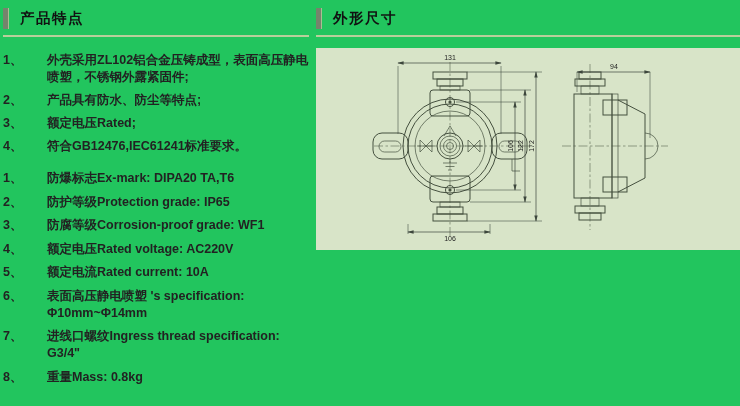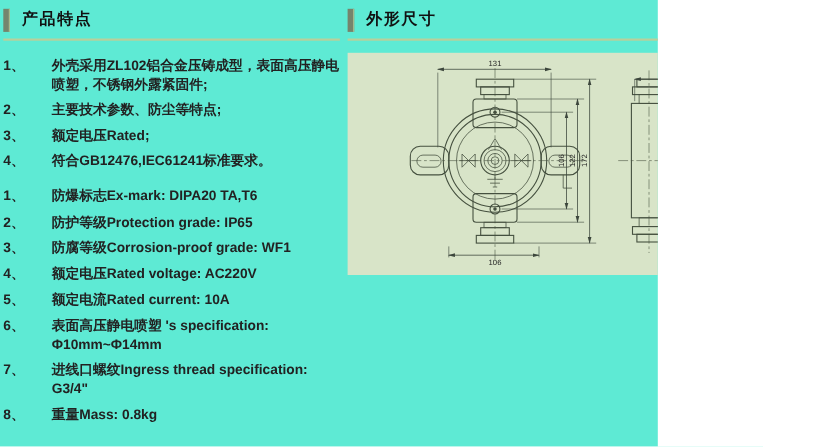--- a/index.html
+++ b/index.html
@@ -1,17 +1,17 @@
 <!DOCTYPE html>
 <html><head>
 <meta charset="utf-8">
 <style>
   html,body{margin:0;padding:0;background:#fff;}
   .page{
-    position:relative;width:598px;height:406px;background:#5eead4;overflow:hidden;
+    position:relative;width:740px;height:406px;background:#22c55e;overflow:hidden;
     font-family:"Liberation Sans","DejaVu Sans",sans-serif;color:#1c1c1c;
   }
   .col-left{position:absolute;left:3px;top:8px;width:306px;}
   .col-right{position:absolute;left:316px;top:8px;width:424px;text-align:center;}
   .sec-head{
     display:flex;align-items:center;
     border-bottom:2px solid #b9cf9b;
     padding-bottom:6px;
   }
   .accent{
@@ -57,21 +57,21 @@
       <h2 class="sec-title">产品特点</h2>
     </div>
 
     <div class="list">
       <div class="li">
         <span class="num">1、</span>
         <span class="txt">外壳采用ZL102铝合金压铸成型，表面高压静电喷塑，不锈钢外露紧固件;</span>
       </div>
       <div class="li">
         <span class="num">2、</span>
-        <span class="txt">主要技术参数、防尘等特点;</span>
+        <span class="txt">产品具有防水、防尘等特点;</span>
       </div>
       <div class="li">
         <span class="num">3、</span>
         <span class="txt">额定电压Rated;</span>
       </div>
       <div class="li">
         <span class="num">4、</span>
         <span class="txt">符合GB12476,IEC61241标准要求。</span>
       </div>
     </div>

